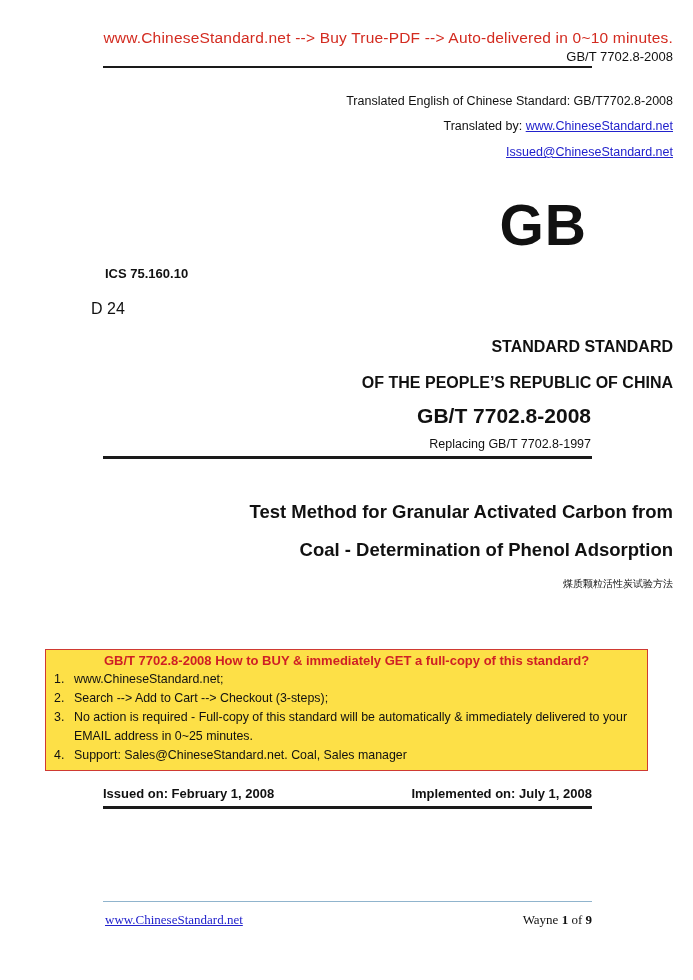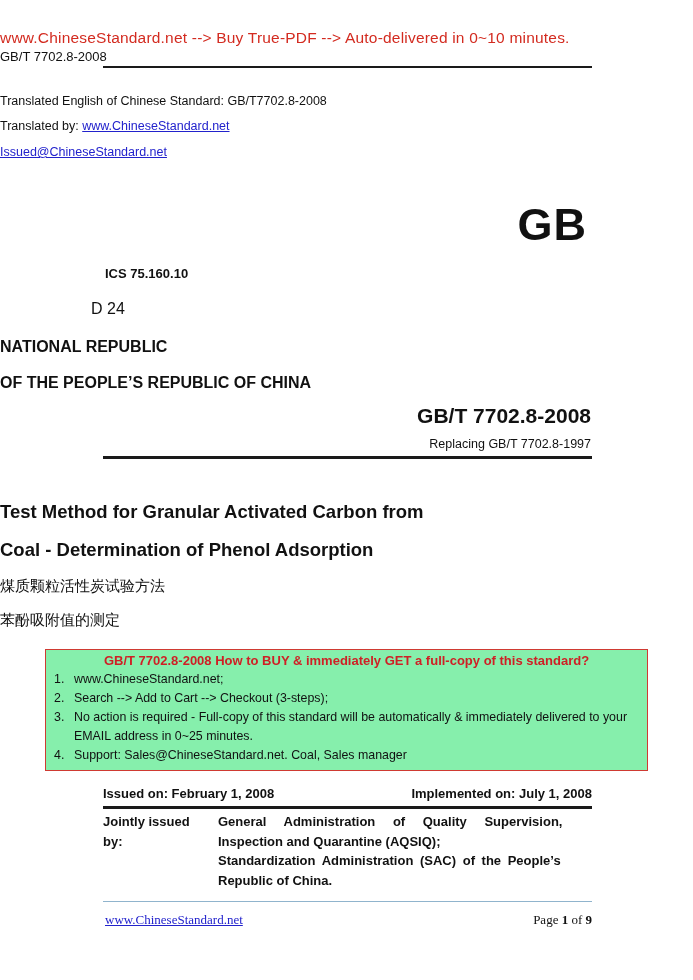--- a/index.html
+++ b/index.html
@@ -5,60 +5,60 @@
   html, body { margin: 0; padding: 0; background: #ffffff; }
   .page {
     position: relative;
     width: 693px;
     height: 980px;
     background: #ffffff;
     font-family: "Liberation Sans", sans-serif;
     color: #111;
     overflow: hidden;
   }
-  .centered { position: absolute; left: 0; width: 673px; text-align: left; }
+  .centered { position: absolute; left: 0; width: 673px; text-align: right; }
   .hr { position: absolute; left: 103px; width: 489px; background: #1a1a1a; }
   .hr-top    { top: 66px;  height: 2px; }
   .hr-thick  { top: 456px; height: 3px; }
   .hr-dates  { top: 806px; height: 2.5px; }
   .hr-footer { top: 901px; height: 1px; background: #90b4cd; }
 
   .banner { top: 29px; font-size: 15.5px; color: #d32b20; letter-spacing: 0.2px; }
   .header-code { top: 49px; font-size: 13px; }
 
   .t-line { font-size: 12.5px; }
   .t1 { top: 94px; }
   .t2 { top: 119px; }
   .t3 { top: 145px; }
   .link { color: #2222cc; text-decoration: underline; cursor: pointer; }
 
   .gb-logo {
     position: absolute; top: 204px; right: 106px;
-    font-size: 45px; font-weight: bold; line-height: 42px; letter-spacing: 1px;
+    font-size: 57px; font-weight: bold; line-height: 42px; letter-spacing: 1px;
   }
   .ics { position: absolute; left: 105px; top: 266px; font-size: 13px; font-weight: bold; }
   .d24 { position: absolute; left: 91px; top: 300px; font-size: 16px; font-weight: normal; }
 
   .h-nat { top: 338px; font-size: 16px; font-weight: bold; }
   .h-prc { top: 374px; font-size: 16px; font-weight: bold; }
 
   .std-num   { position: absolute; right: 102px; top: 404px; font-size: 21px; font-weight: bold; }
   .replacing { position: absolute; right: 102px; top: 437px; font-size: 12.5px; }
 
   .title-en { font-weight: bold; font-size: 18.5px; }
   .te1 { top: 501px; }
   .te2 { top: 539px; }
-  .title-cn { font-size: 15px; }
+  .title-cn { font-size: 10px; }
   .tc1 { top: 577px; }
   .tc2 { top: 611px; }
 
   .buy-box {
     position: absolute; left: 45px; top: 649px; width: 603px;
     border: 1.5px solid #cf3a32; box-sizing: border-box;
-    padding: 3px 8px 5px 8px; background: #86efac;
+    padding: 3px 8px 5px 8px; background: #fde047;
   }
   .buy-heading { text-align: center; color: #cf1f25; font-weight: bold; font-size: 13px; margin-bottom: 2px; }
   .buy-item { display: flex; font-size: 12.4px; line-height: 19px; }
   .buy-num { width: 16px; flex: 0 0 16px; }
   .buy-text { flex: 1; padding-left: 4px; }
 
   .dates-row {
     position: absolute; left: 103px; top: 786px; width: 489px;
     display: flex; justify-content: space-between;
     font-size: 13px; font-weight: bold; gap: 22px;
@@ -90,31 +90,30 @@
   <div class="hr hr-top"></div>
 
   <div class="centered t-line t1">Translated English of Chinese Standard: GB/T7702.8-2008</div>
   <div class="centered t-line t2"><span>Translated by: </span><a class="link">www.ChineseStandard.net</a></div>
   <div class="centered t-line t3"><a class="link">Issued@ChineseStandard.net</a></div>
 
   <div class="gb-logo">GB</div>
   <div class="ics">ICS 75.160.10</div>
   <div class="d24">D 24</div>
 
-  <div class="centered h-nat">NATIONAL REPUBLIC</div>
+  <div class="centered h-nat">STANDARD STANDARD</div>
   <div class="centered h-prc">OF THE PEOPLE’S REPUBLIC OF CHINA</div>
 
   <div class="std-num">GB/T 7702.8-2008</div>
   <div class="replacing">Replacing GB/T 7702.8-1997</div>
   <div class="hr hr-thick"></div>
 
   <div class="centered title-en te1">Test Method for Granular Activated Carbon from</div>
   <div class="centered title-en te2">Coal - Determination of Phenol Adsorption</div>
   <div class="centered title-cn tc1">煤质颗粒活性炭试验方法</div>
-  <div class="centered title-cn tc2">苯酚吸附值的测定</div>
 
   <div class="buy-box">
     <div class="buy-heading">GB/T 7702.8-2008 How to BUY &amp; immediately GET a full-copy of this standard?</div>
     <div class="buy-item">
       <span class="buy-num">1.</span>
       <span class="buy-text">www.ChineseStandard.net;</span>
     </div>
     <div class="buy-item">
       <span class="buy-num">2.</span>
       <span class="buy-text">Search --&gt; Add to Cart --&gt; Checkout (3-steps);</span>
@@ -128,29 +127,20 @@
       <span class="buy-text">Support: Sales@ChineseStandard.net. Coal, Sales manager</span>
     </div>
   </div>
 
   <div class="dates-row">
     <span>Issued on: February 1, 2008</span>
     <span>Implemented on: July 1, 2008</span>
   </div>
   <div class="hr hr-dates"></div>
 
-  <div class="issuers">
-    <div class="iss-label">Jointly issued by:</div>
-    <div class="iss-lines">
-      <div class="ws-wide">General Administration of Quality Supervision,</div>
-      <div>Inspection and Quarantine (AQSIQ);</div>
-      <div class="ws-med">Standardization Administration (SAC) of the People’s</div>
-      <div>Republic of China.</div>
-    </div>
-  </div>
 
   <div class="hr hr-footer"></div>
   <div class="footer">
     <a class="footer-link">www.ChineseStandard.net</a>
-    <span class="page-info"><span>Page </span><b>1</b><span> of </span><b>9</b></span>
+    <span class="page-info"><span>Wayne </span><b>1</b><span> of </span><b>9</b></span>
   </div>
 
 </div>
 
 </body></html>

